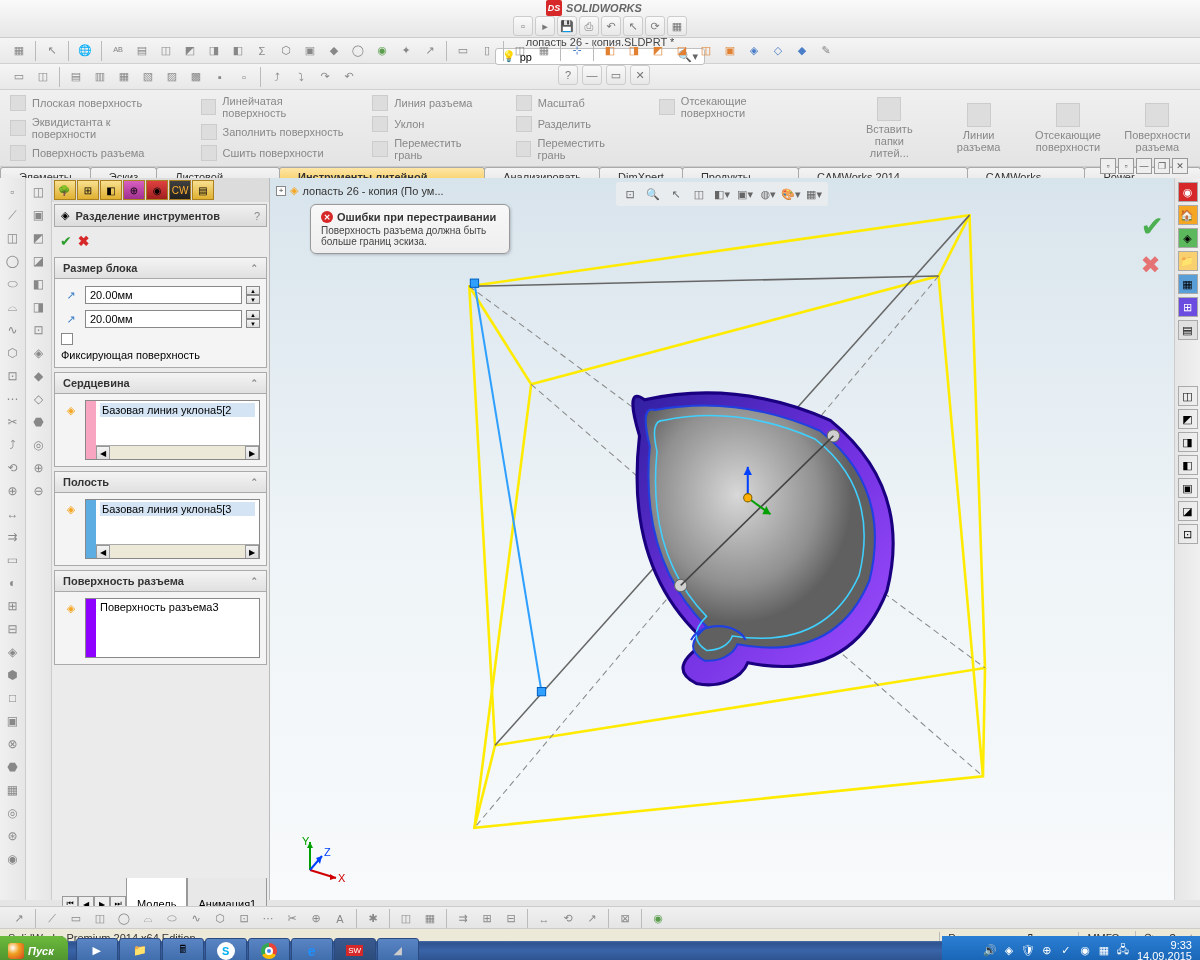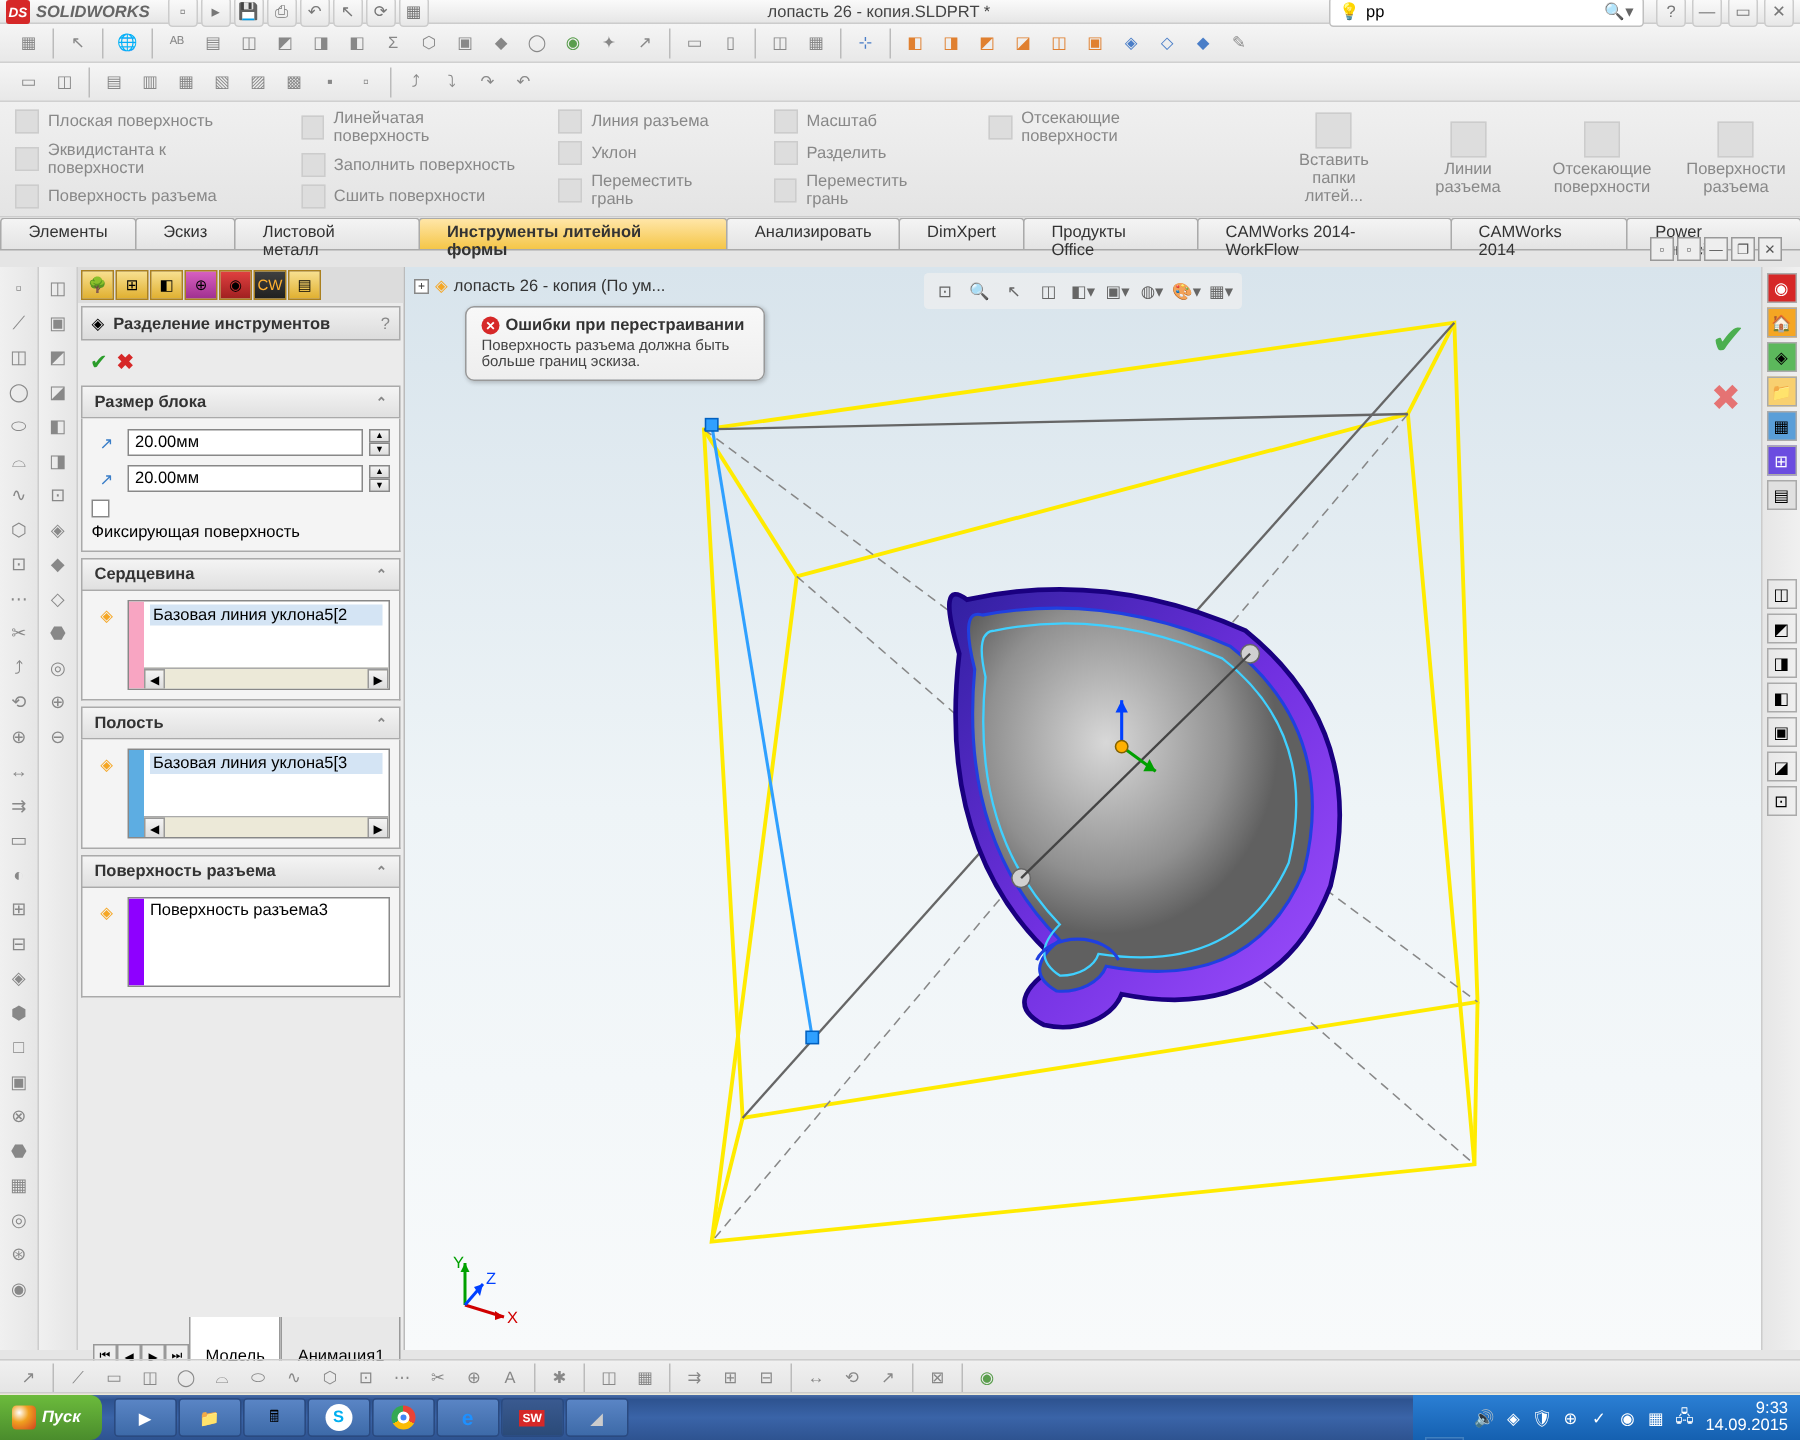--- a/index.html
+++ b/index.html
@@ -1,18 +1,18 @@
 <!DOCTYPE html>
 <html><head>
 <meta charset="utf-8">
 <style>
 * { margin: 0; padding: 0; box-sizing: border-box; font-family: Tahoma, Arial, sans-serif; font-size: 11px; }
 body { background: #e5e5e5; width: 1200px; height: 960px; overflow: hidden; position: relative; }
 
-.titlebar { height: 16px; background: linear-gradient(#fafafa, #e6e6e6); display: flex; align-items: center; padding: 0 4px; border-bottom: 1px solid #ccc; }
+.titlebar { height: 38px; background: linear-gradient(#fafafa, #e6e6e6); display: flex; align-items: center; padding: 0 4px; border-bottom: 1px solid #ccc; flex-direction: column; }
 .logo { font-weight: bold; font-style: italic; color: #666; margin-right: 12px; font-size: 12px; display: flex; align-items: center; }
 .logo-icon { width: 16px; height: 16px; background: #d62828; border-radius: 2px; margin-right: 4px; display: flex; align-items: center; justify-content: center; color: white; font-size: 9px; }
 .title-toolbar { display: flex; gap: 2px; }
 .t-btn { width: 20px; height: 20px; background: linear-gradient(#fafafa, #e8e8e8); border: 1px solid #ccc; border-radius: 3px; display: flex; align-items: center; justify-content: center; color: #777; cursor: pointer; }
 .title-doc { flex: 1; text-align: center; color: #444; }
 .search-box { display: flex; align-items: center; background: white; border: 1px solid #c0c0c0; border-radius: 3px; padding: 1px 6px; height: 20px; width: 210px; }
 .search-icon { color: #f5a623; margin-right: 4px; font-weight: bold; }
 .search-input { border: none; outline: none; flex: 1; font-size: 11px; }
 .mag { color: #666; }
 .win-ctrl { display: flex; gap: 4px; margin-left: 8px; }
@@ -100,21 +100,21 @@
 .bt-arr { width: 16px; height: 16px; border: 1px solid #999; background: #eee; display: flex; align-items: center; justify-content: center; font-size: 8px; cursor: pointer; }
 .bt-tab { padding: 20px 10px; background: white; border: 1px solid #999; border-top: none; cursor: pointer; }
 .bt-tab.inactive { background: #e8e8e8; }
 
 .bottom-toolbar { position: absolute; bottom: 30px; left: 0; right: 0; height: 24px; background: linear-gradient(#f0f0f0,#e4e4e4); border-top: 1px solid #ccc; display: flex; align-items: center; padding: 0 8px; gap: 2px; }
 
 .statusbar { position: absolute; bottom: 14px; left: 0; right: 0; height: 18px; background: #ece9d8; border-top: 1px solid #ccc; display: flex; align-items: center; padding: 0 8px; color: #333; }
 .status-right { margin-left: auto; display: flex; gap: 8px; align-items: center; }
 .status-seg { border-left: 1px solid #bbb; padding: 0 8px; }
 
-.taskbar { position: absolute; bottom: 0; left: 0; right: 0; height: 30px; background: linear-gradient(#4a6da7 0%, #2e5390 10%, #3a64a8 50%, #2e5390 100%); display: flex; align-items: center; }
+.taskbar { position: absolute; bottom: 0; left: 0; right: 0; height: 19px; background: linear-gradient(#4a6da7 0%, #2e5390 10%, #3a64a8 50%, #2e5390 100%); display: flex; align-items: center; }
 .start-btn { height: 30px; padding: 0 14px 0 8px; background: linear-gradient(#6cbb3c, #4a8c2c); color: white; font-weight: bold; display: flex; align-items: center; gap: 4px; border-radius: 0 8px 8px 0; cursor: pointer; font-style: italic; }
 .start-orb { width: 16px; height: 16px; background: radial-gradient(circle at 30% 30%, #fff, #f0a020 40%, #d04020); border-radius: 3px; }
 .task-icons { display: flex; gap: 1px; margin-left: 8px; }
 .task-item { width: 42px; height: 26px; background: linear-gradient(#5a85c5, #3d6aa8); border: 1px solid #2a4a80; border-radius: 3px; display: flex; align-items: center; justify-content: center; cursor: pointer; }
 .task-item.active { background: linear-gradient(#3a5a90, #2a4a78); }
 .tray { margin-left: auto; height: 30px; background: linear-gradient(#2b7fd4, #1560b0); display: flex; align-items: center; padding: 0 8px; gap: 6px; color: white; }
 .tray-icons { display: flex; gap: 3px; }
 .tray-icon { width: 16px; height: 16px; display: flex; align-items: center; justify-content: center; font-size: 11px; }
 .tray-clock { text-align: right; font-size: 10px; line-height: 11px; }
 .lang { background: #1e5ca8; padding: 2px 4px; border: 1px solid #4080c0; cursor: pointer; margin-top: 44px; }
@@ -684,21 +684,21 @@
       </div>
     <div class="task-item">
         <span style="width:16px;height:16px;border-radius:50%;background:conic-gradient(#ea4335 0 120deg,#fbbc05 120deg 240deg,#34a853 240deg);display:block;position:relative">
           <span style="position:absolute;inset:4px;background:#4285f4;border-radius:50%;border:2px solid white"></span>
         </span>
       </div>
     <div class="task-item">
         <span style="color:#1e90ff;font-weight:bold;font-size:14px">e</span>
       </div>
     <div class="task-item active">
-        <span style="background:#d62828;color:white;padding:1px 2px;font-size:8px;font-weight:bold">SW</span>
+        <span style="background:#d62828;color:white;padding:1px 2px;font-size:8px;font-weight:normal">SW</span>
       </div>
     <div class="task-item">
         <span style="color:#ccc">◢</span>
       </div>
   </div>
   <div class="tray">
     <div class="lang">RU</div>
     <div class="tray-icons">
       <div class="tray-icon">🔊</div>
       <div class="tray-icon">◈</div>

